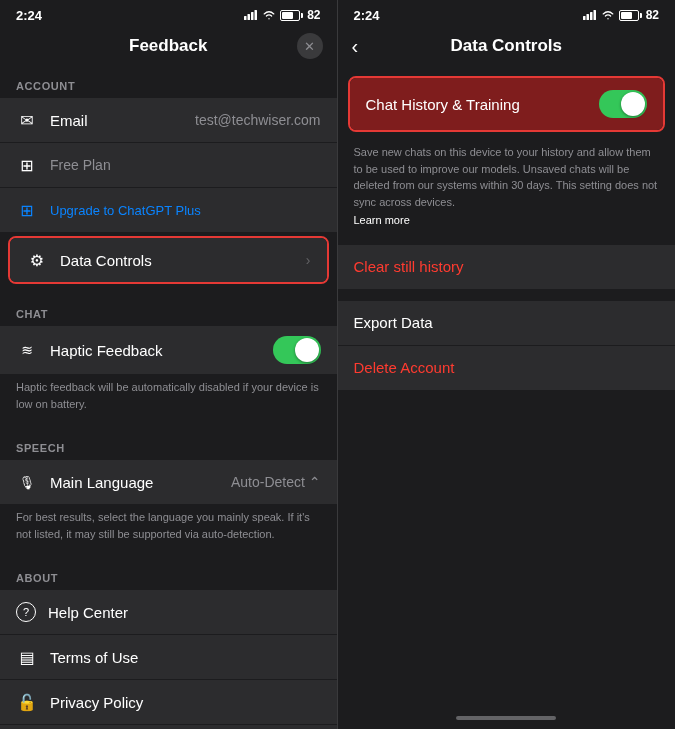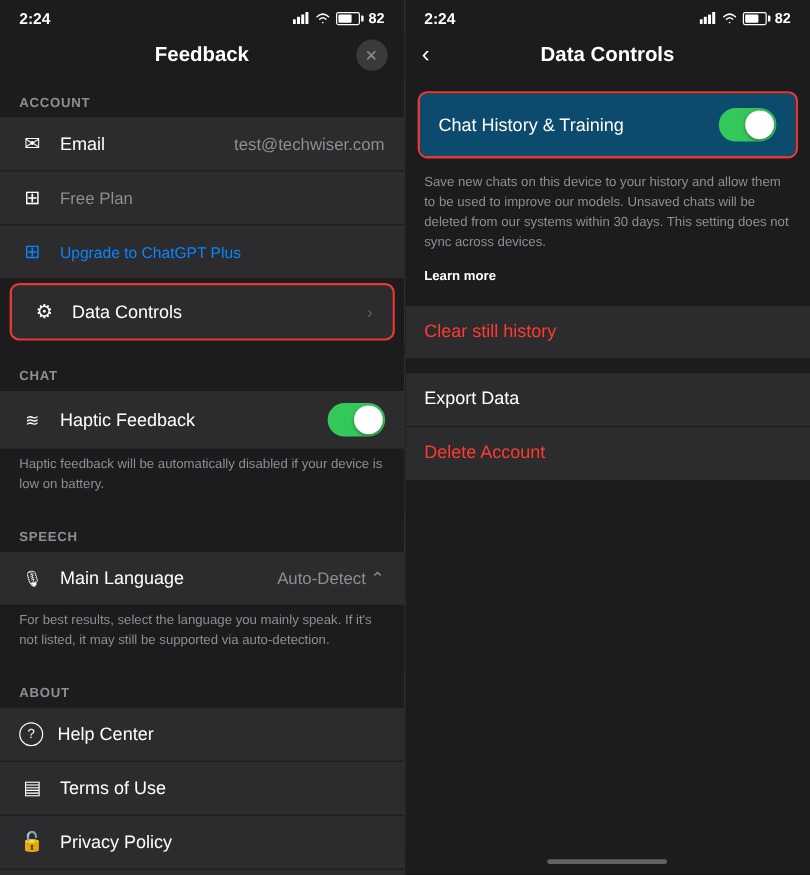--- a/index.html
+++ b/index.html
@@ -182,21 +182,21 @@
       height: 8px;
       background: #1c1c1e;
     }
 
     
     .data-row {
       display: flex;
       align-items: center;
       justify-content: space-between;
       padding: 12px 16px;
-      background: #0c4a6e;
+      background: #7f1d1d;
       min-height: 44px;
       cursor: pointer;
     }
     .data-row-label {
       font-size: 15px;
       color: #fff;
     }
     .data-row-label.red { color: #ff3b30; }
     .data-row-label.action-red { color: #ff3b30; }
 
@@ -411,21 +411,21 @@
       <div class="data-row">
         <span class="data-row-label">Chat History &amp; Training</span>
         <div class="toggle on">
           <div class="toggle-knob"></div>
         </div>
       </div>
     </div>
 
     <div class="row-subtext" style="padding:8px 16px 4px;">
       <span>Save new chats on this device to your history and allow them to be used to improve our models. Unsaved chats will be deleted from our systems within 30 days. This setting does not sync across devices.</span>
-      <span class="link" style="color:#fff;font-weight:700;display:block;margin-top:12px;">Learn more</span>
+      <span class="link" style="color:#fff;font-weight:400;display:block;margin-top:2px;">Learn more</span>
     </div>
 
     <div class="separator" style="height:12px;"></div>
 
     <div class="data-row" style="background:#2c2c2e;">
       <span class="data-row-label red">Clear still history</span>
     </div>
 
     <div class="separator" style="height:12px;"></div>
 

